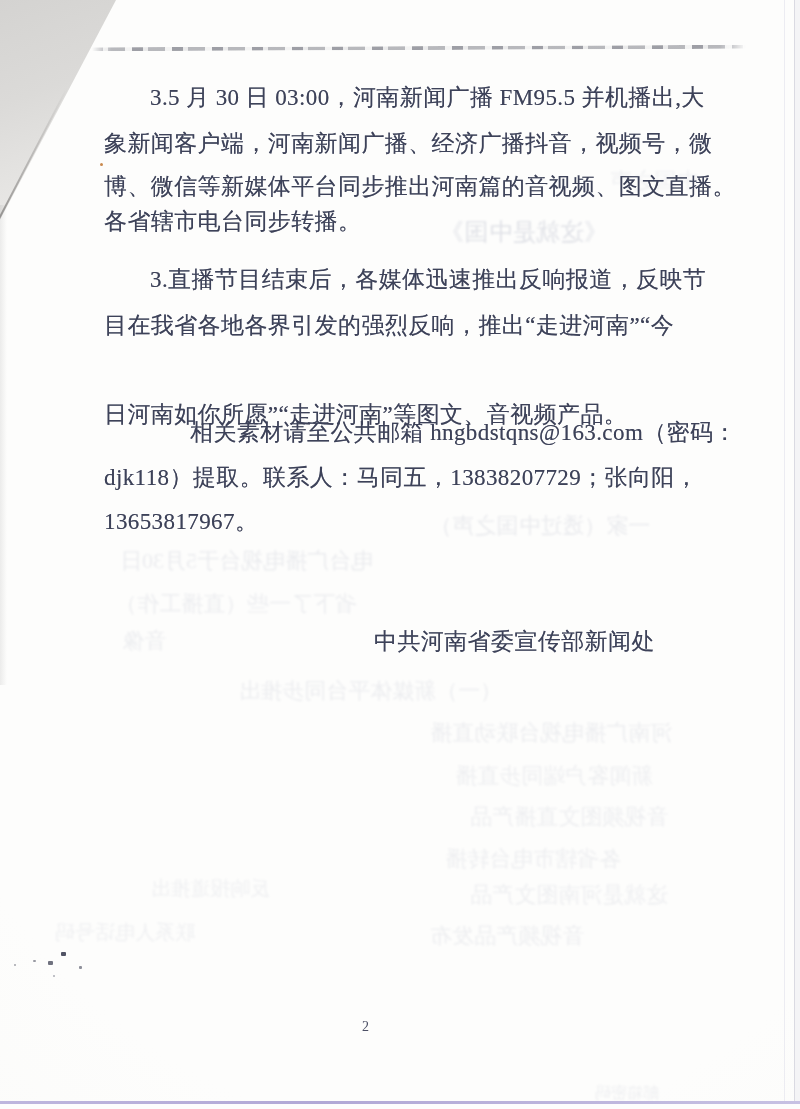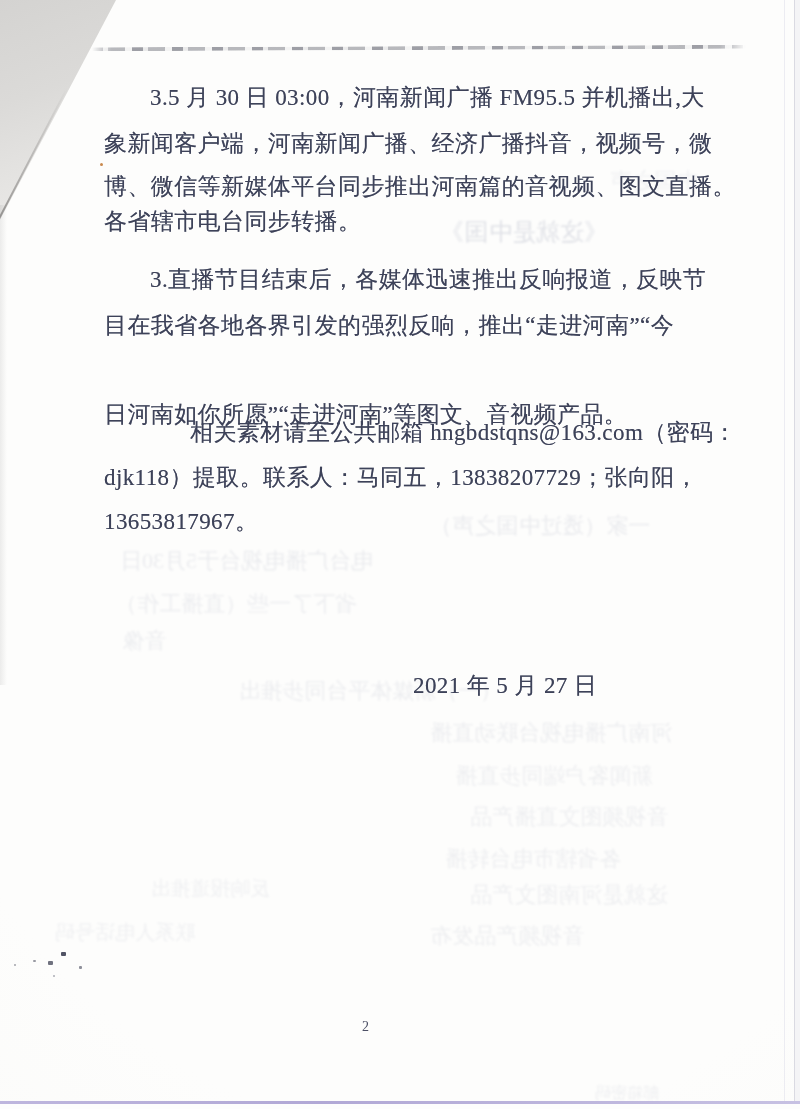--- a/index.html
+++ b/index.html
@@ -99,21 +99,21 @@
       <div class="line" style="left: 104px; top: 177px; font-family: Liberation Mono, monospace;">博、微信等新媒体平台同步推出河南篇的音视频、图文直播。</div>
       <div class="line" style="left: 104px; top: 210px;">各省辖市电台同步转播。</div>
       <div class="line" style="left: 150px; top: 268px;">3.直播节目结束后，各媒体迅速推出反响报道，反映节</div>
       <div class="line" style="left: 104px; top: 314px;">目在我省各地各界引发的强烈反响，推出“走进河南”“今</div>
       <div class="line" style="left: 104px; top: 359px; margin-top: 44px;">日河南如你所愿”“走进河南”等图文、音视频产品。</div>
       <div class="line" style="left: 150px; top: 421px; margin-left: 40px;">相关素材请至公共邮箱 hngbdstqns@163.com（密码：</div>
       <div class="line" style="left: 104px; top: 466px;">djk118）提取。联系人：马同五，13838207729；张向阳，</div>
       <div class="line" style="left: 104px; top: 510px;">13653817967。</div>
     </div>
 
-  <div class="line" style="left:413px;top:674px">2021 年 5 月 27 日</div>
+  <div class="line" style="left:374px;top:630px">中共河南省委宣传部新闻处</div>
 
   <div class="pageno">2</div>
 
   <div id="specks">
       <div class="speck" style="left: 61px; top: 952px; width: 5px; height: 4px; opacity: 0.85;"></div>
       <div class="speck" style="left: 33px; top: 960px; width: 3px; height: 2px; opacity: 0.5;"></div>
       <div class="speck" style="left: 48px; top: 961px; width: 5px; height: 4px; opacity: 0.7;"></div>
       <div class="speck" style="left: 14px; top: 964px; width: 2px; height: 2px; opacity: 0.45;"></div>
       <div class="speck" style="left: 79px; top: 966px; width: 3px; height: 3px; opacity: 0.55;"></div>
       <div class="speck" style="left: 53px; top: 975px; width: 2px; height: 2px; opacity: 0.4;"></div>

